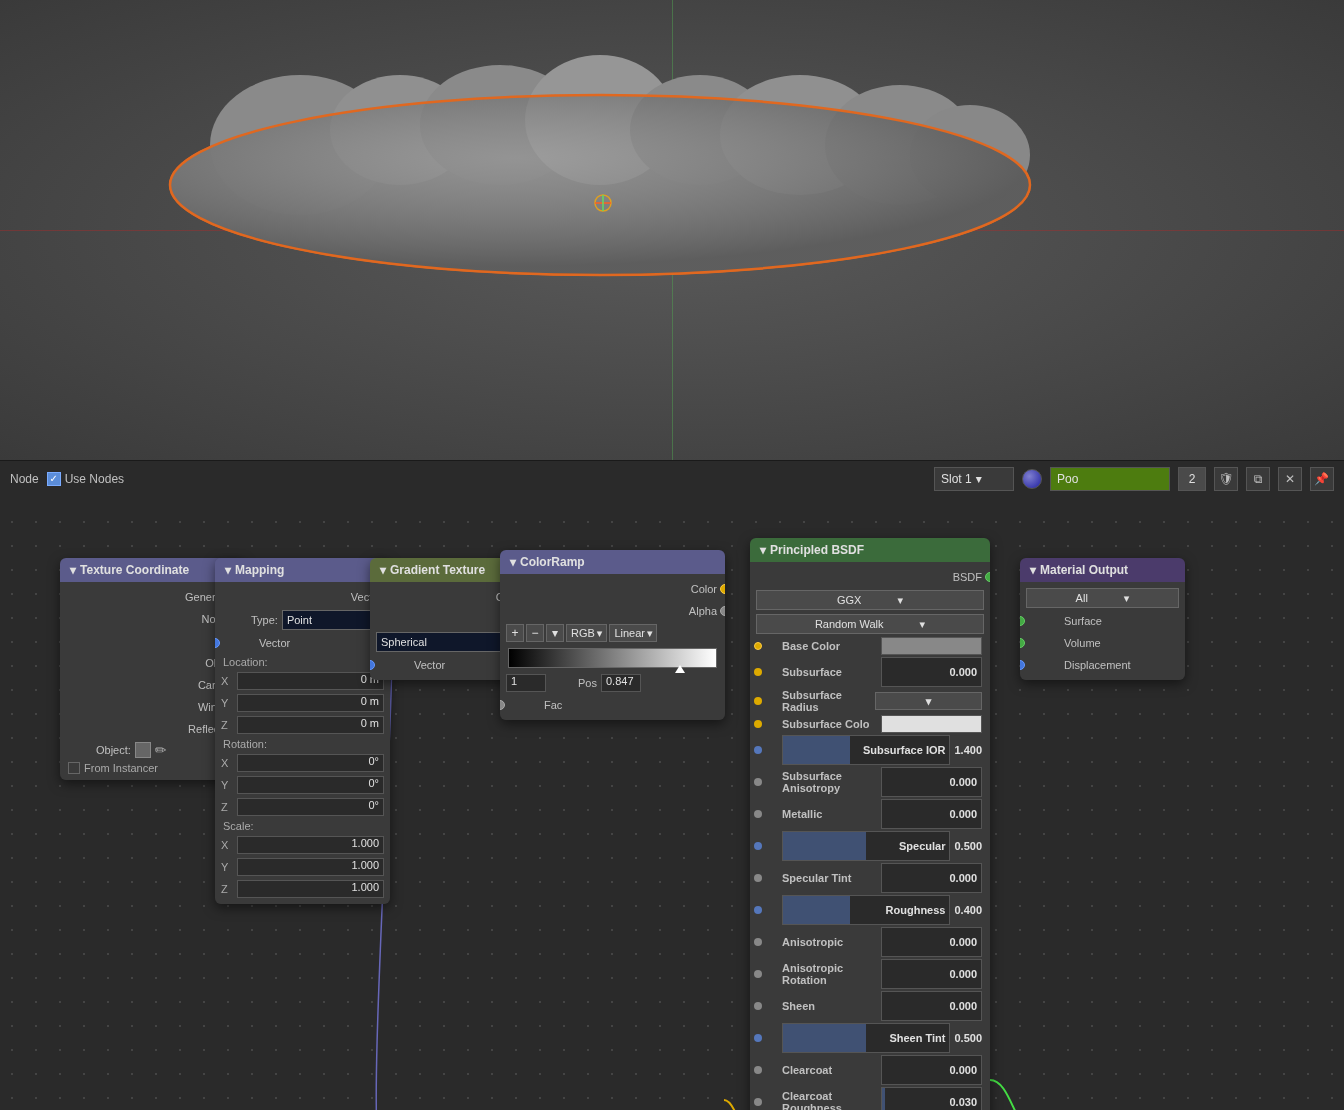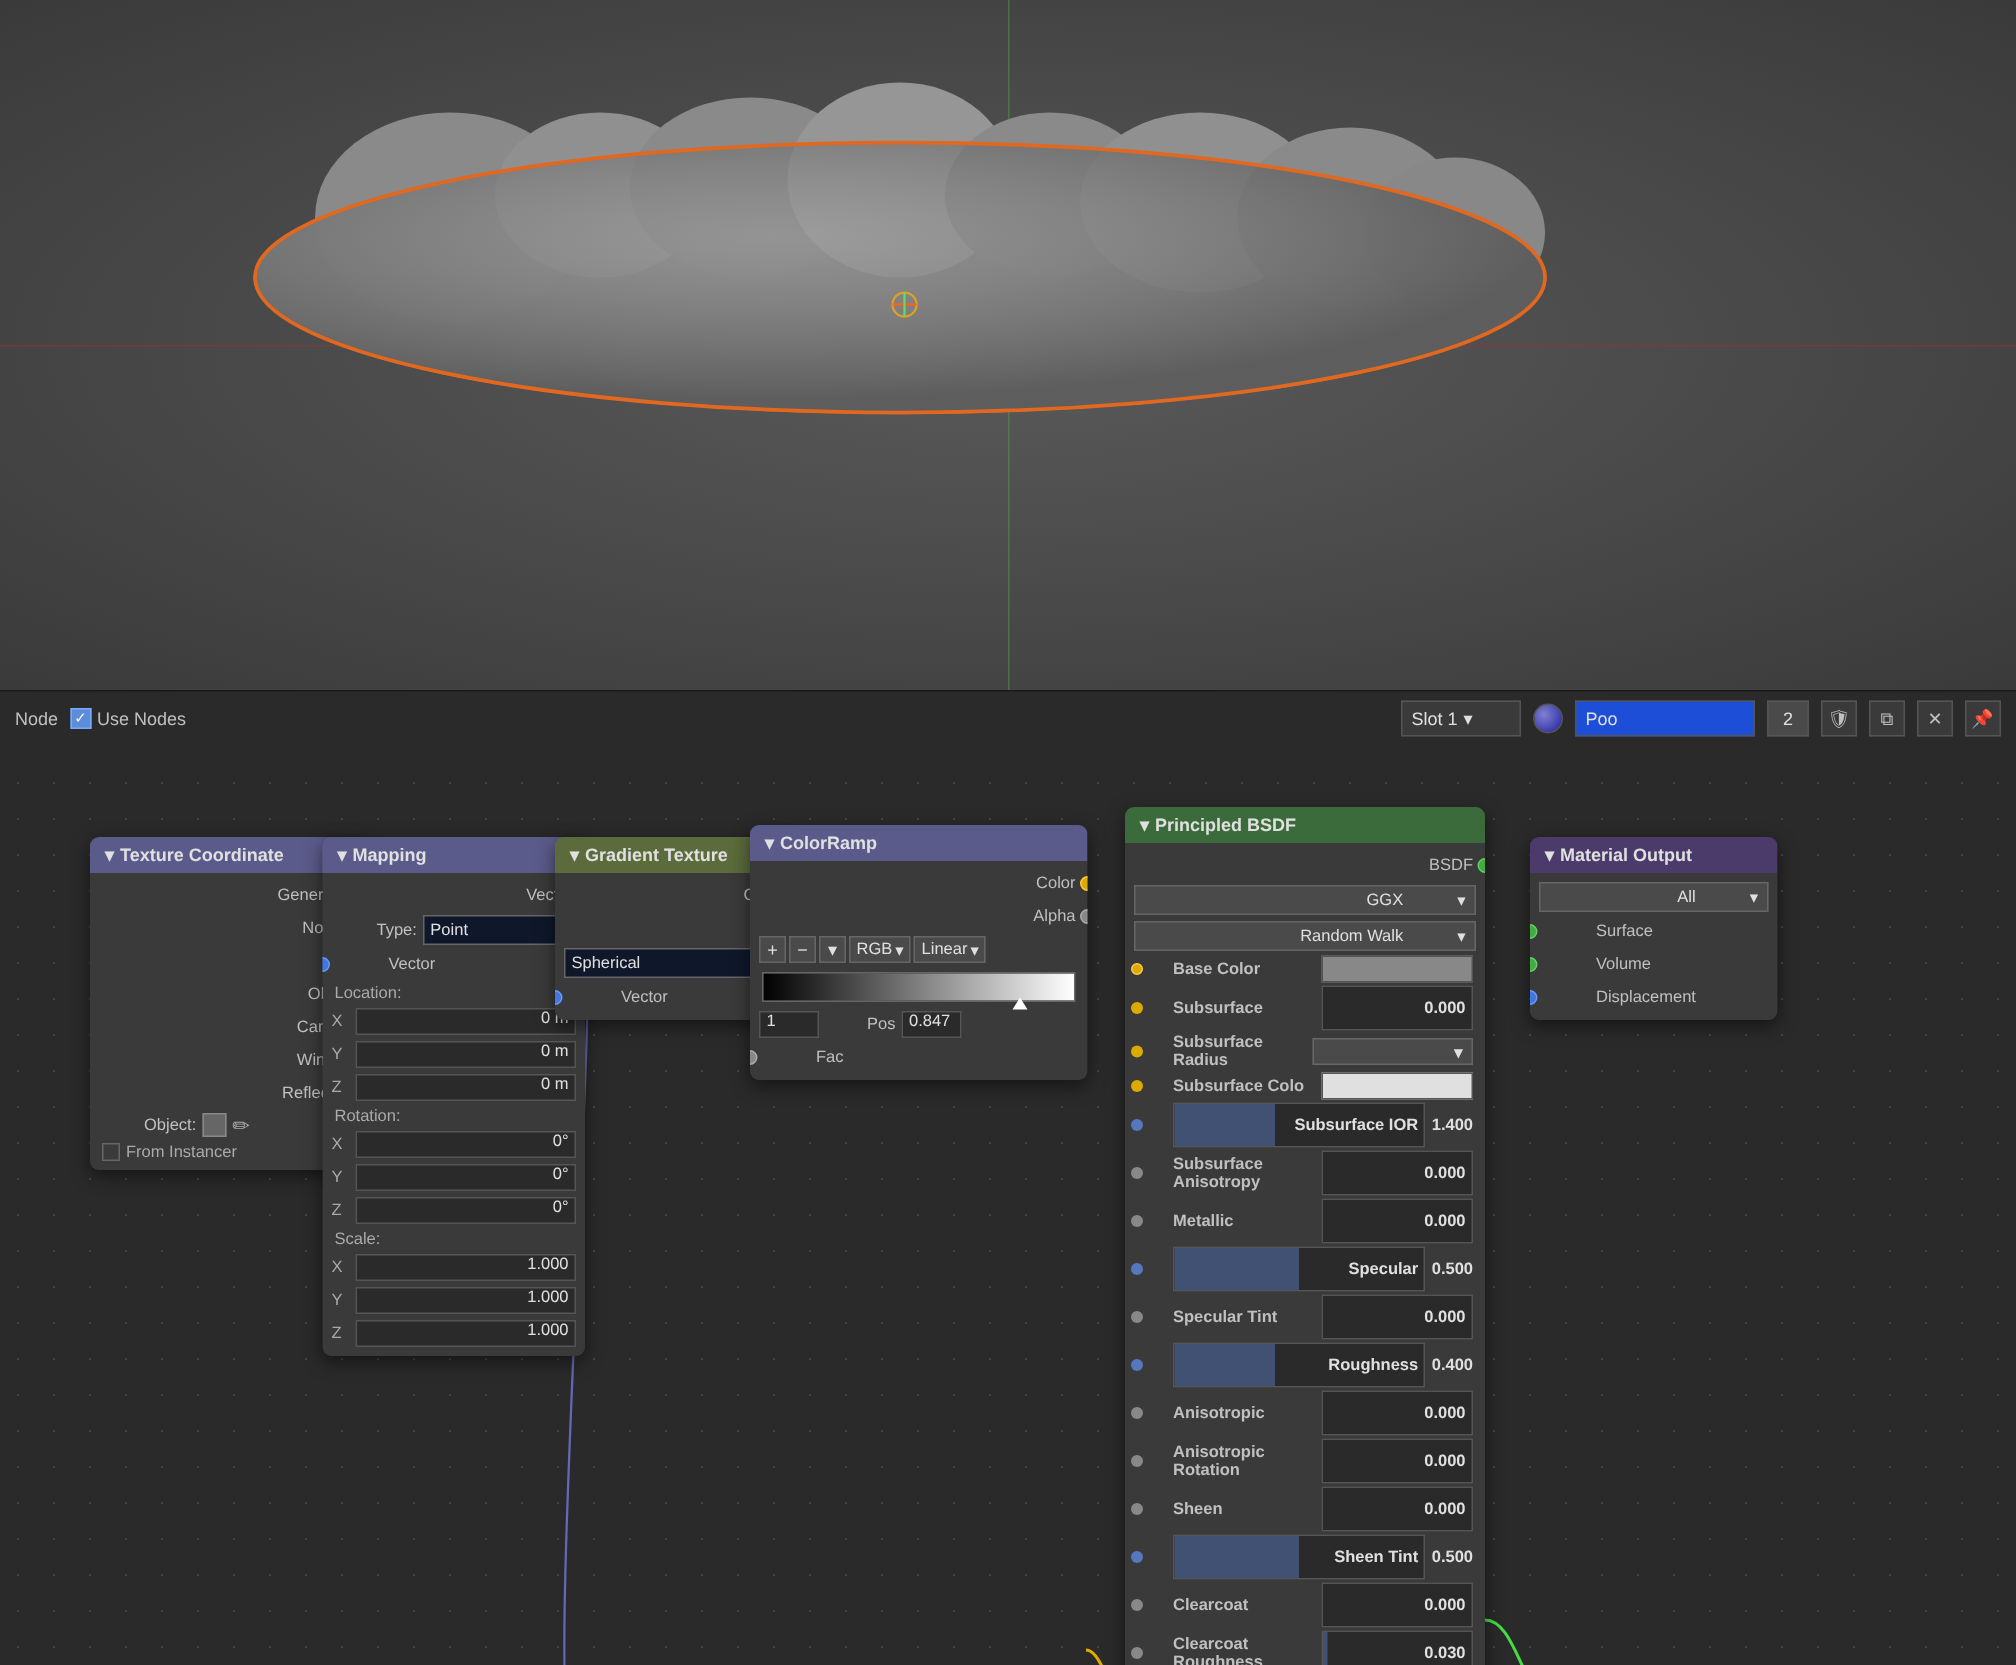--- a/index.html
+++ b/index.html
@@ -108,21 +108,21 @@
 
     .material-sphere-icon {
       width: 20px;
       height: 20px;
       border-radius: 50%;
       background: radial-gradient(circle at 35% 35%, #8080d0, #2020a0);
       border: 1px solid #555;
     }
 
     .material-name-input {
-      background: #1d4ed8;
+      background: #4d7c0f;
       border: 1px solid #555;
       color: #e0e0e0;
       padding: 2px 6px;
       font-size: 12px;
       height: 24px;
       width: 120px;
     }
 
     .toolbar-number {
       background: #4a4a4a;
@@ -510,21 +510,21 @@
     }
 
     .dropdown-full {
       background: #4a4a4a;
       border: 1px solid #666;
       color: #e0e0e0;
       font-size: 11px;
       height: 20px;
       display: flex;
       align-items: center;
-      justify-content: flex-end;
+      justify-content: center;
       padding: 0 6px;
       cursor: pointer;
       flex: 1;
       gap: 36px;
     }
 
     .node-section-header {
       font-size: 11px;
       color: #aaa;
       padding: 2px 8px;

